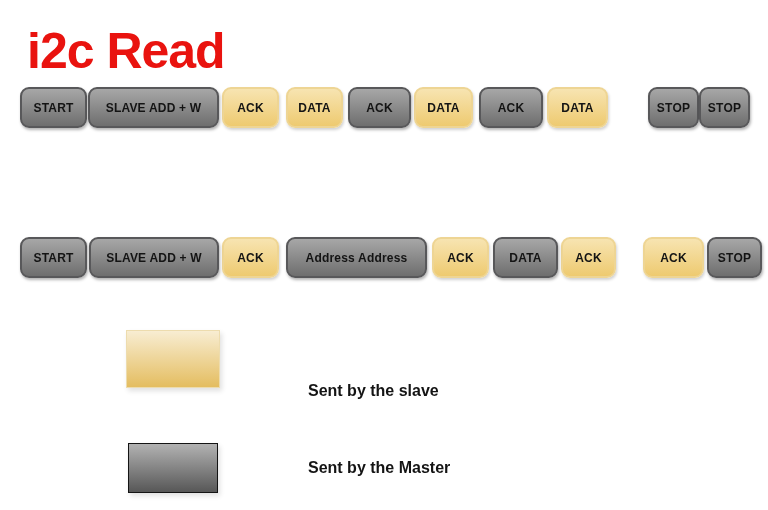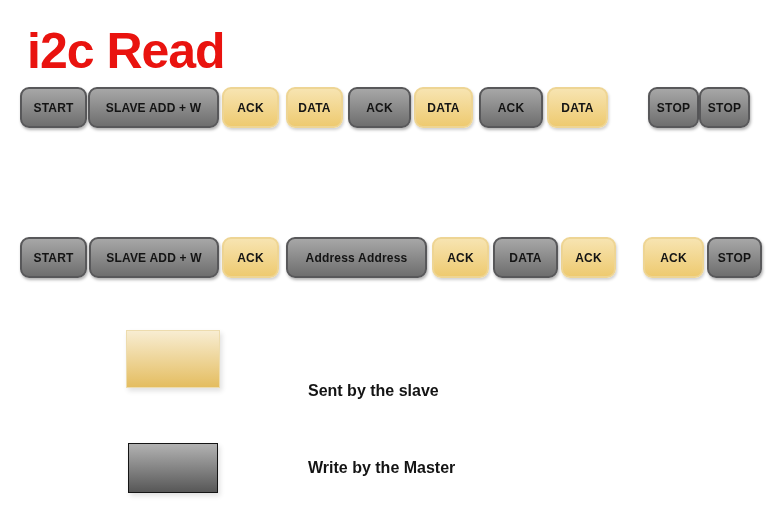--- a/index.html
+++ b/index.html
@@ -126,15 +126,15 @@
       <div class="seq-box master" style="left: 481px; width: 65px;">DATA</div>
       <div class="seq-box slave" style="left: 549px; width: 55px;">ACK</div>
       <div class="seq-box slave" style="left: 631px; width: 61px;">ACK</div>
       <div class="seq-box master" style="left: 695px; width: 55px;">STOP</div>
     </div>
 
   <div class="legend-swatch" id="legend-swatch-slave"></div>
   <div class="legend-label" id="legend-label-slave">Sent by the slave</div>
 
   <div class="legend-swatch" id="legend-swatch-master"></div>
-  <div class="legend-label" id="legend-label-master">Write by the Master</div>
+  <div class="legend-label" id="legend-label-master">Sent by the Master</div>
 
 </div>
 
 </body></html>

